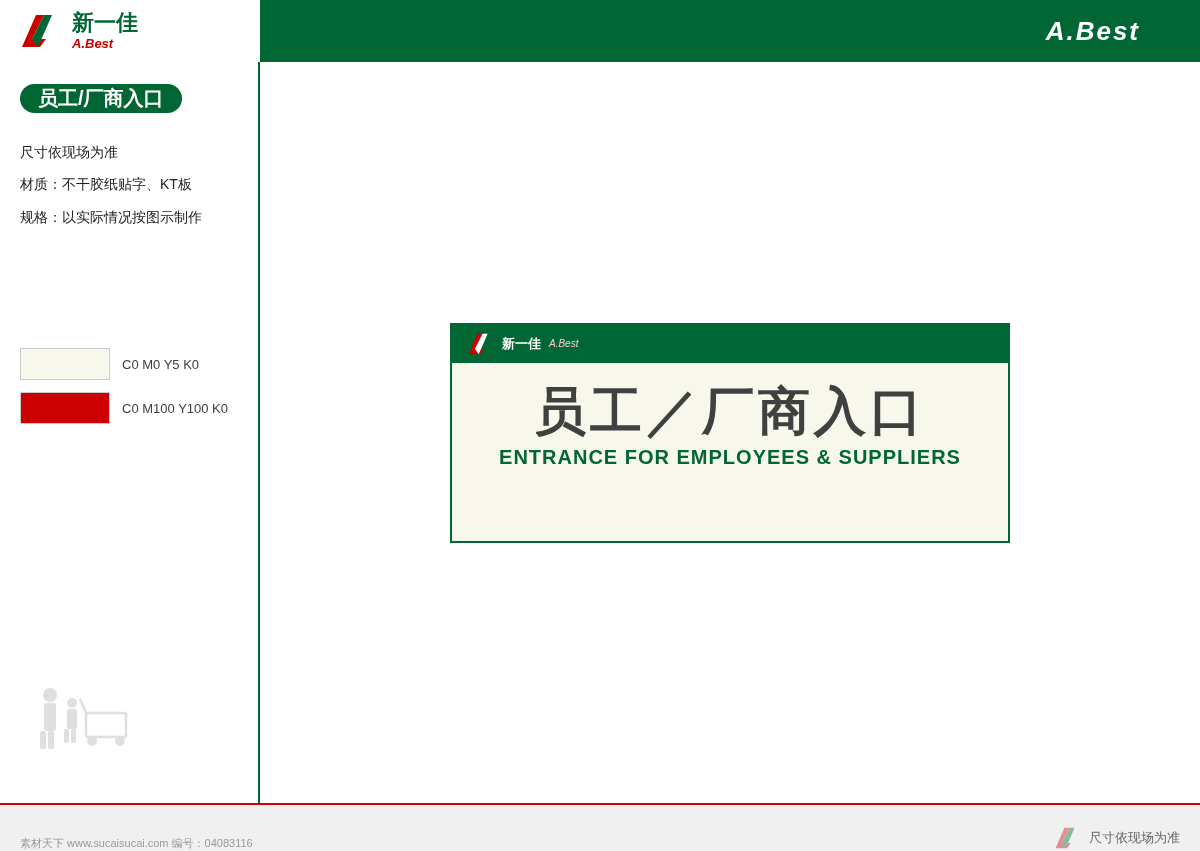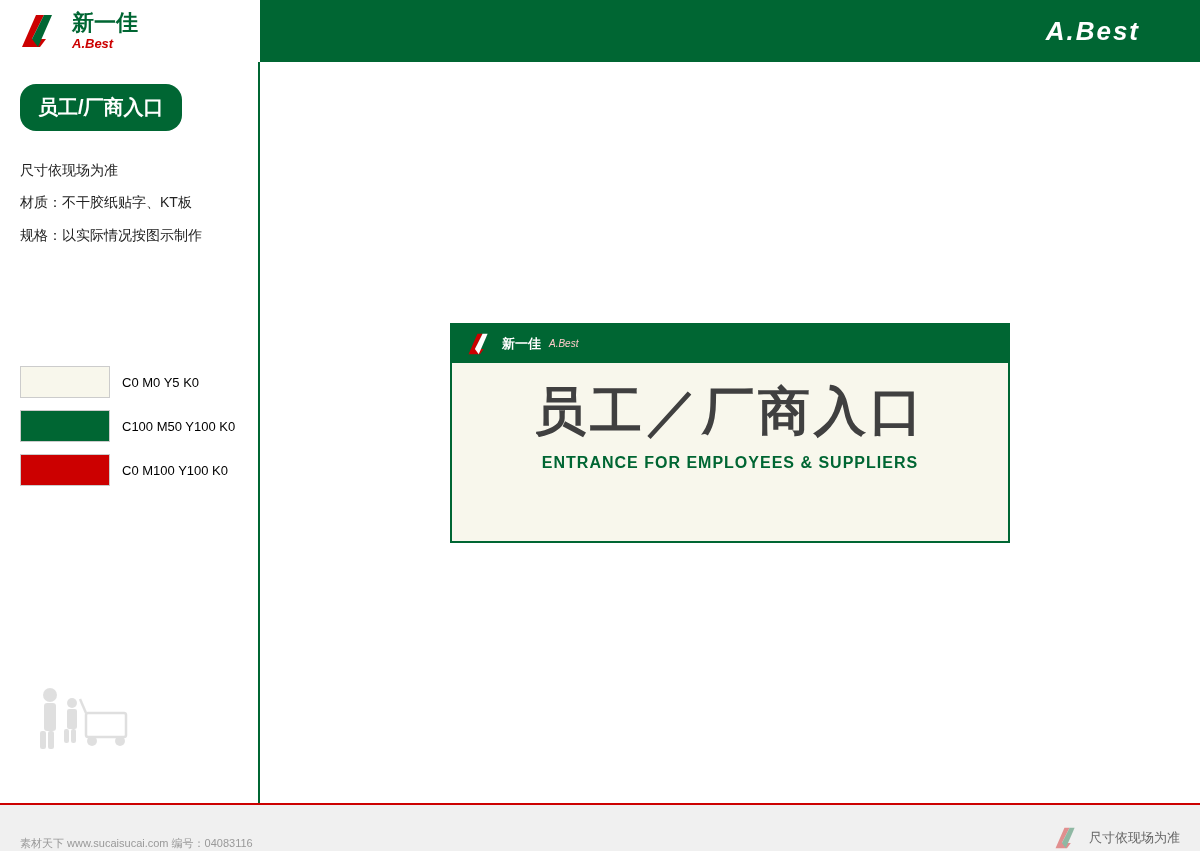--- a/index.html
+++ b/index.html
@@ -71,21 +71,21 @@
       border-right: 2px solid #006633;
       position: relative;
       flex-shrink: 0;
     }
 
     .section-badge {
       background: #006633;
       color: #ffffff;
       font-size: 20px;
       font-weight: bold;
-      padding: 10px 18px;
+      padding: 1px 18px;
       border-radius: 16px;
       display: inline-block;
       margin-bottom: 28px;
     }
 
     .spec-list {
       list-style: none;
       margin-bottom: 30px;
     }
     .spec-list li {
@@ -106,21 +106,21 @@
       gap: 12px;
     }
     .swatch-box {
       width: 90px;
       height: 32px;
       border: 1px solid #ccc;
       flex-shrink: 0;
     }
     .swatch-label {
       font-size: 13px;
-      color: #000000;
+      color: #404040;
       white-space: nowrap;
     }
 
     
     .right-panel {
       flex: 1;
       padding: 30px;
       display: flex;
       align-items: center;
       justify-content: center;
@@ -166,24 +166,24 @@
       text-align: center;
     }
     .sign-main-text {
       font-size: 52px;
       font-weight: bold;
       color: #404040;
       line-height: 1.1;
       letter-spacing: 4px;
     }
     .sign-sub-text {
-      font-size: 16px;
+      font-size: 20px;
       color: #006633;
       letter-spacing: 1px;
-      margin-top: 14px;
+      margin-top: 6px;
       font-weight: bold;
     }
 
     
     .bottom-strip {
       position: absolute;
       bottom: 0;
       width: 100%;
       height: 48px;
       background: #f0f0f0;
@@ -261,24 +261,20 @@
     <ul class="spec-list">
       <li>尺寸依现场为准</li>
       <li>材质：不干胶纸贴字、KT板</li>
       <li>规格：以实际情况按图示制作</li>
     </ul>
 
     <div class="color-swatches">
       <div class="swatch-row">
         <div class="swatch-box" style="background-color: #f8f7ec; border: 1px solid #ccc;"></div>
         <span class="swatch-label">C0  M0  Y5  K0</span>
-      </div>
-      <div class="swatch-row">
-        <div class="swatch-box" style="background-color: #006633;"></div>
-        <span class="swatch-label">C100 M50 Y100 K0</span>
       </div>
       <div class="swatch-row">
         <div class="swatch-box" style="background-color: #cc0000;"></div>
         <span class="swatch-label">C0 M100 Y100 K0</span>
       </div>
     </div>
 
     
     <div class="silhouettes">
       <svg width="120" height="70" viewBox="0 0 120 70" fill="#555">

